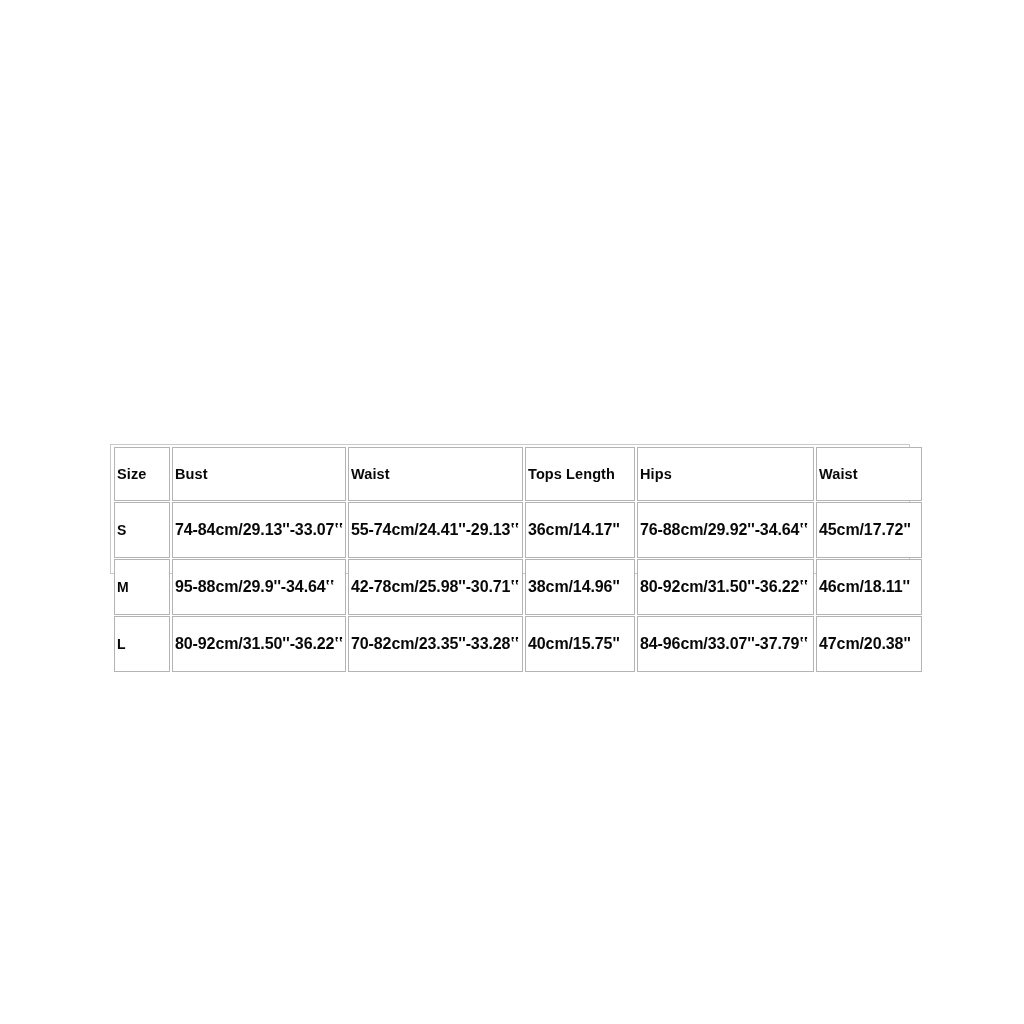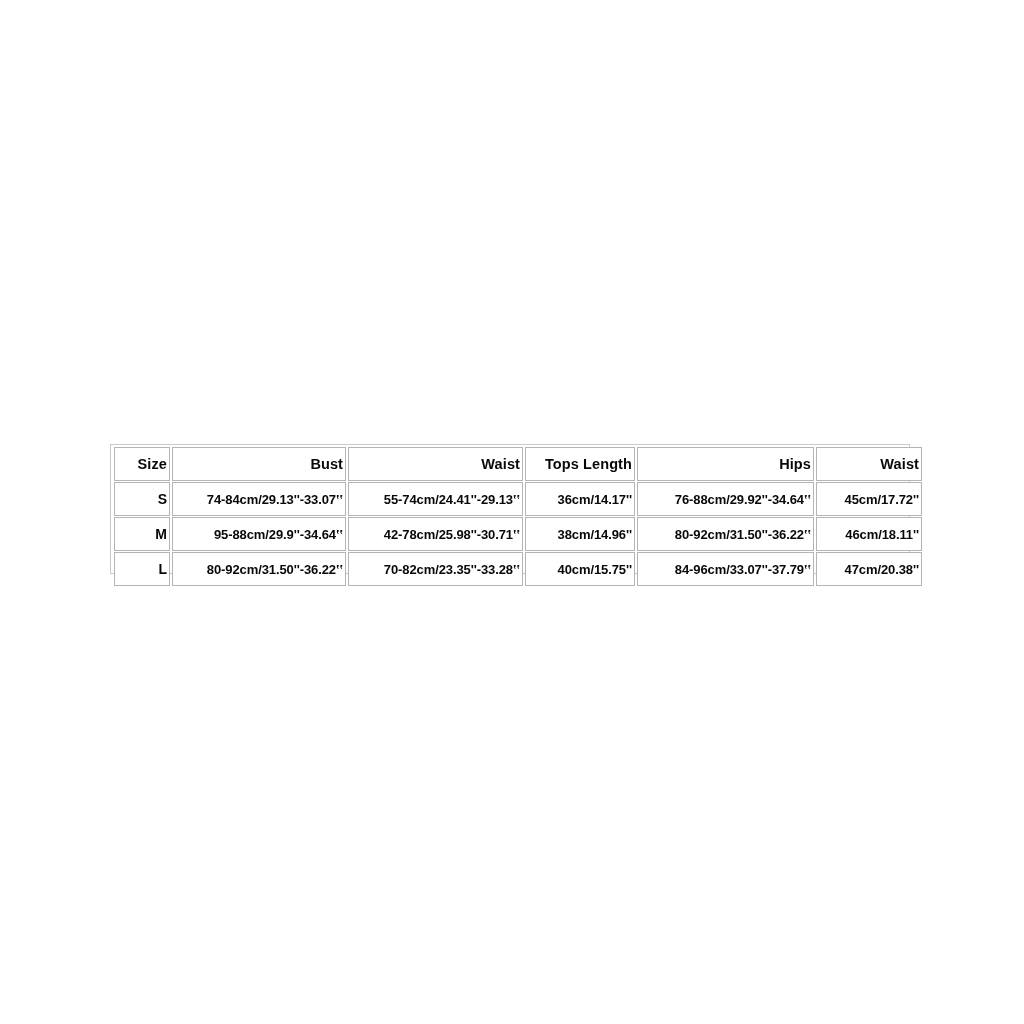--- a/index.html
+++ b/index.html
@@ -33,36 +33,36 @@
     width: 100%;
     height: 100%;
     border-collapse: separate;
     border-spacing: 2px 1px;
     table-layout: fixed;
   }
 
   table.chart td {
     border: 1px solid #b4b4b4;
     background: #ffffff;
-    text-align: right;
+    text-align: left;
     vertical-align: middle;
     color: #080808;
     font-weight: bold;
-    padding: 8px 2px;
+    padding: 18px 2px;
     white-space: nowrap;
     overflow: hidden;
   }
 
   table.chart tr.header-row td {
     font-size: 14.5px;
     letter-spacing: 0.1px;
   }
 
   table.chart tr.data-row td {
-    font-size: 13px;
+    font-size: 16px;
     letter-spacing: -0.1px;
   }
 
   table.chart tr.data-row td.size-cell {
     font-size: 14px;
     letter-spacing: 0;
   }
 
   
   col.c-size  { width: 56px; }

